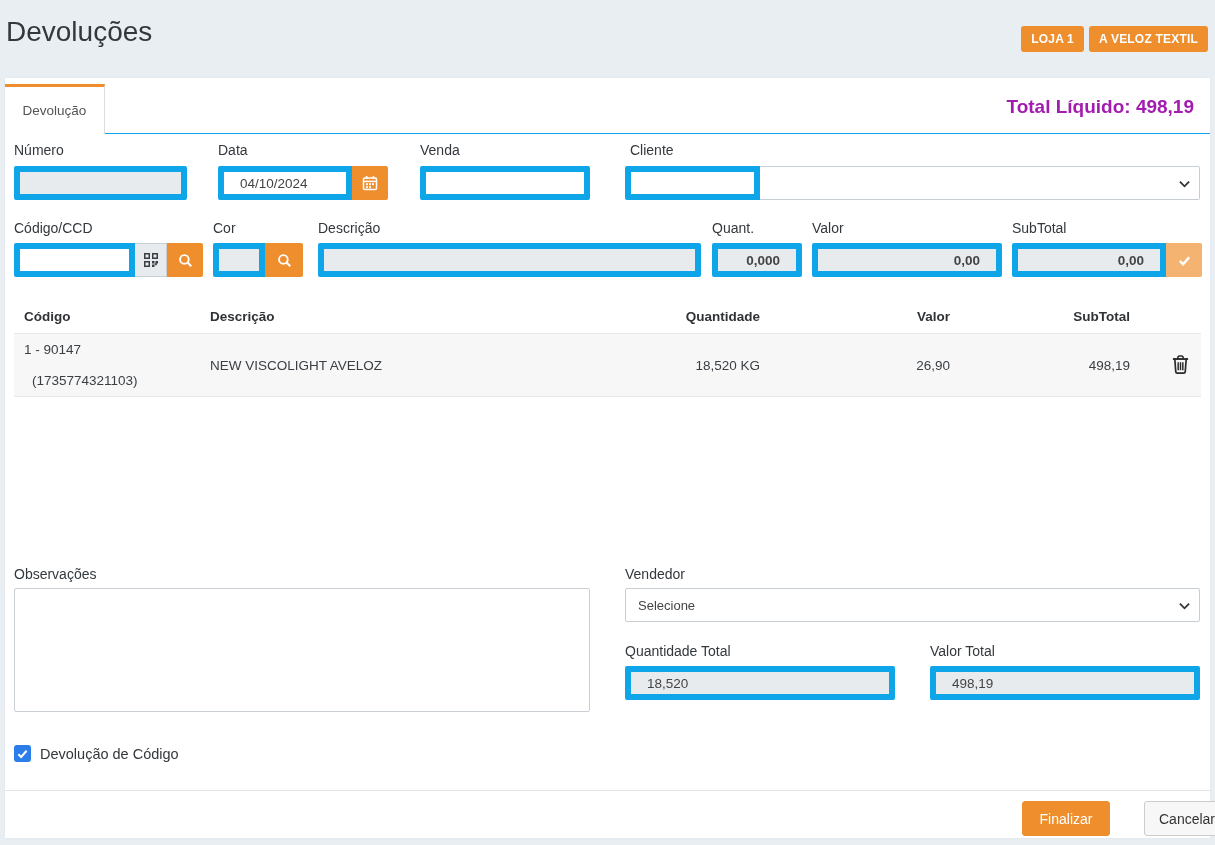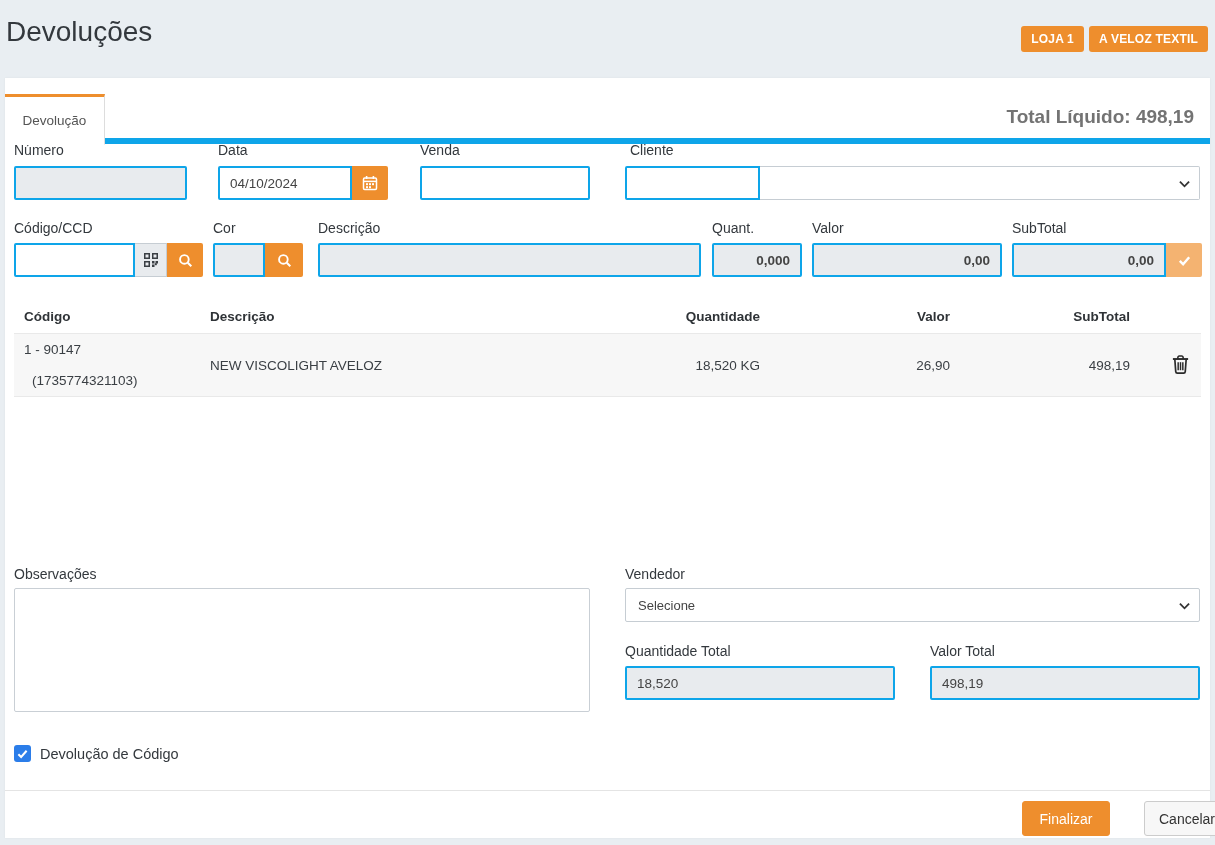--- a/index.html
+++ b/index.html
@@ -18,36 +18,36 @@
   .badge {
     background:var(--accent); color:#fff; font-size:12px; font-weight:700;
     padding:6px 10px; border-radius:3px; letter-spacing:.2px; cursor:pointer;
   }
   
   .panel {
     position:absolute; left:5px; top:78px; width:1205px; height:760px;
     background:#fff; box-shadow:0 0 2px rgba(0,0,0,.06);
   }
   
-  .tabbar { position:absolute; left:0; top:16px; width:1205px; height:50px; border-bottom:6px solid #0ea5e9; }
+  .tabbar { position:absolute; left:0; top:6px; width:1205px; height:50px; border-bottom:1px solid #0ea5e9; }
   .tab-active {
     position:absolute; left:0; top:0; width:100px; height:50px; background:#fff;
     border-top:3px solid var(--accent); border-right:1px solid #ddd;
     display:flex; align-items:center; justify-content:center;
     font-size:13.5px; color:#555; cursor:pointer; z-index:2;
   }
   .tabbar { background:#fff; }
   .tab-active { border-bottom:1px solid #fff; height:51px; }
-  .total-liquido { position:absolute; right:16px; top:12px; font-size:19px; font-weight:700; color:#737373; }
+  .total-liquido { position:absolute; right:16px; top:12px; font-size:19px; font-weight:700; color:#a21caf; }
   
   .lbl { position:absolute; font-size:14px; color:#33383d; white-space:nowrap; }
   .inp {
-    position:absolute; height:34px; border:2px solid #0ea5e9; background:#fff;
+    position:absolute; height:34px; border:6px solid #0ea5e9; background:#fff;
     font-family:"Liberation Sans",sans-serif; font-size:13.5px; color:#444;
-    padding:0 10px; border-radius:2px; outline:none;
+    padding:0 16px; border-radius:2px; outline:none;
   }
   .inp:disabled, .inp.disabled { background:#e8ebee; color:#444; }
   .num { text-align:right; font-weight:700; color:#3a3f44; }
   .btn-sq {
     position:absolute; height:34px; border:none; display:flex; align-items:center; justify-content:center;
     cursor:pointer; border-radius:0 2px 2px 0;
   }
   .btn-orange { background:var(--accent); }
   .btn-orange-lt { background:var(--accent-disabled); }
   .btn-gray { background:#e8ebee; border:1px solid #c6cdd3; border-left:none; border-radius:0; }

